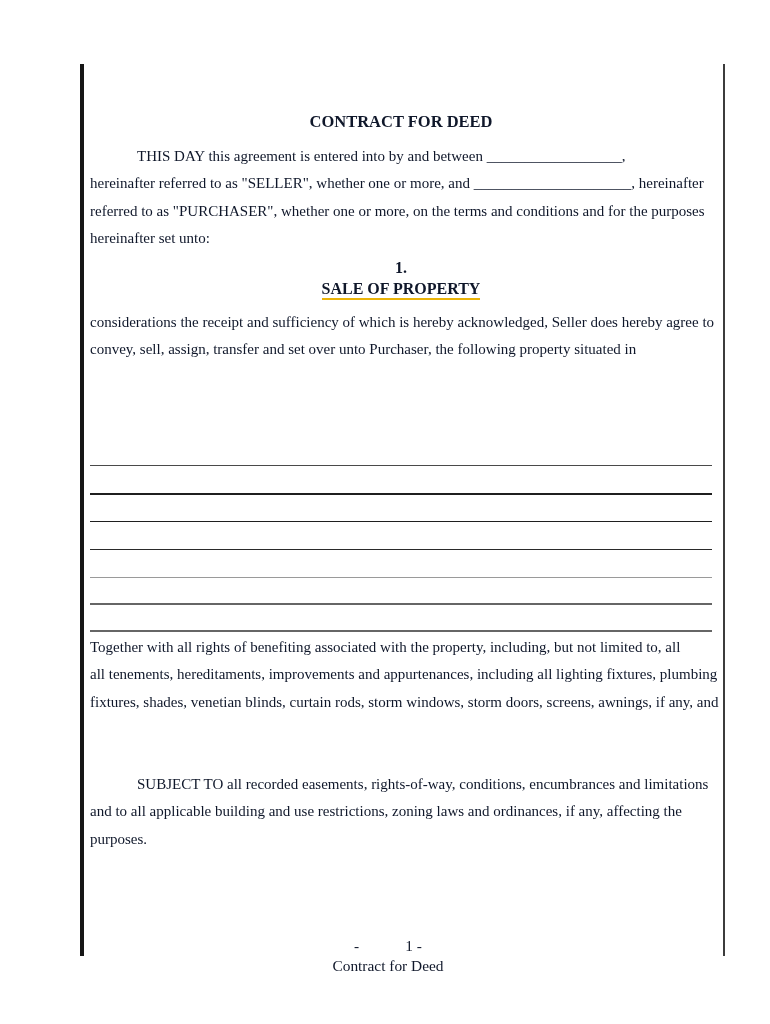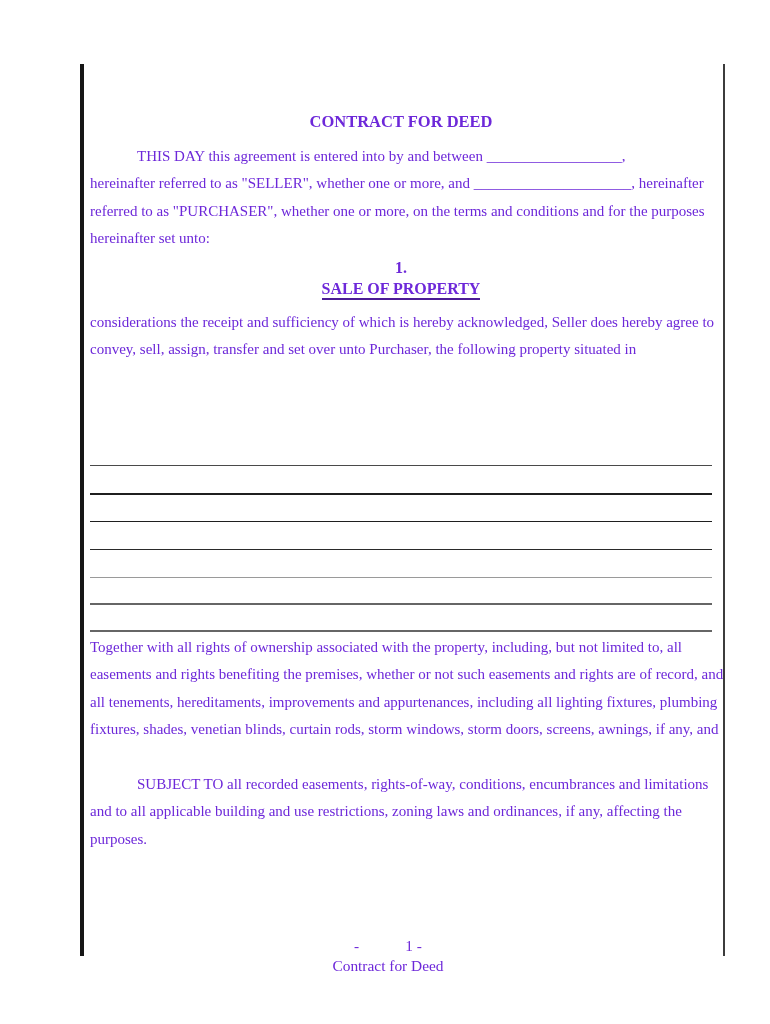--- a/index.html
+++ b/index.html
@@ -1,34 +1,34 @@
 <!DOCTYPE html>
 <html><head>
 <meta charset="utf-8">
 <style>
   html,body{margin:0;padding:0;background:#ffffff;}
   .page{
     position:relative;
     width:770px;height:1024px;
     background:#ffffff;
     font-family:"Liberation Serif", serif;
-    color:#6d28d9;
+    color:#0f172a;
     overflow:hidden;
   }
   .rule-left{position:absolute;left:80px;top:64px;width:4px;height:892px;background:#161616;}
   .rule-right{position:absolute;left:723px;top:64px;width:2px;height:892px;background:#3c3c3c;}
   .block{
     position:absolute;left:90px;width:622px;
     font-size:15px;line-height:27.4px;
   }
   .block .line{white-space:nowrap;}
   .title{top:112px;text-align:center;font-weight:bold;font-size:16.5px;line-height:20px;}
   .p1{top:143px;}
   .sec-head{top:257px;text-align:center;font-weight:bold;font-size:16px;line-height:21px;}
-  .sec-head .u{border-bottom:2px solid #4c1d95;padding-bottom:1px;}
+  .sec-head .u{border-bottom:2px solid #eab308;padding-bottom:1px;}
   .p2{top:309px;}
   .p3{top:634px;}
   .p4{top:771px;}
   .indent{padding-left:47px;}
   .it{font-style:italic;}
   .desc-line{position:absolute;left:90px;width:622px;height:0;}
   .dl1{top:465px;border-top:1px solid #4a4a4a;}
   .dl2{top:493px;border-top:2px solid #1f1f1f;}
   .dl3{top:521px;border-top:1.5px solid #1f1f1f;}
   .dl4{top:549px;border-top:1.5px solid #2a2a2a;}
@@ -71,22 +71,21 @@
 
   <div class="desc-line dl1"></div>
   <div class="desc-line dl2"></div>
   <div class="desc-line dl3"></div>
   <div class="desc-line dl4"></div>
   <div class="desc-line dl5"></div>
   <div class="desc-line dl6"></div>
   <div class="desc-line dl7"></div>
 
   <div class="block p3">
-    <div class="line">Together with all rights of ownership associated with the property, including, but not limited to, all</div>
-    <div class="line">easements and rights benefiting the premises, whether or not such easements and rights are of record, and</div>
+    <div class="line">Together with all rights of benefiting associated with the property, including, but not limited to, all</div>
     <div class="line">all tenements, hereditaments, improvements and appurtenances, including all lighting fixtures, plumbing</div>
     <div class="line">fixtures, shades, venetian blinds, curtain rods, storm windows, storm doors, screens, awnings, if any, and</div>
   </div>
 
   <div class="block p4">
     <div class="line indent">SUBJECT TO all recorded easements, rights-of-way, conditions, encumbrances and limitations</div>
     <div class="line">and to all applicable building and use restrictions, zoning laws and ordinances, if any, affecting the</div>
     <div class="line">purposes.</div>
   </div>
 

